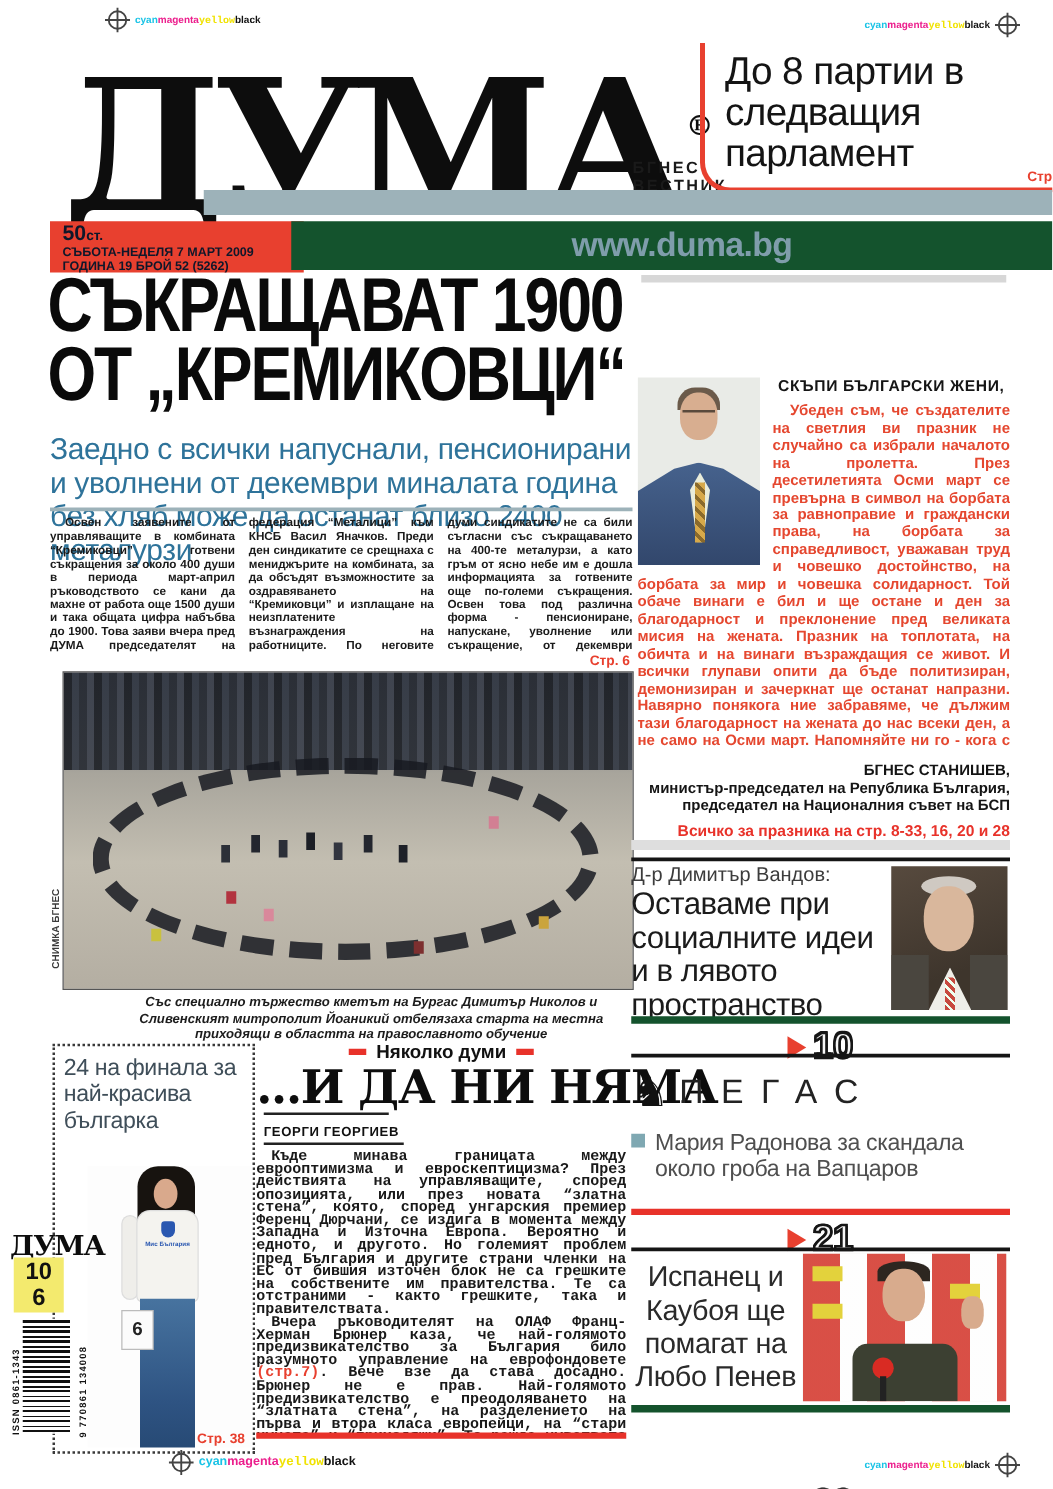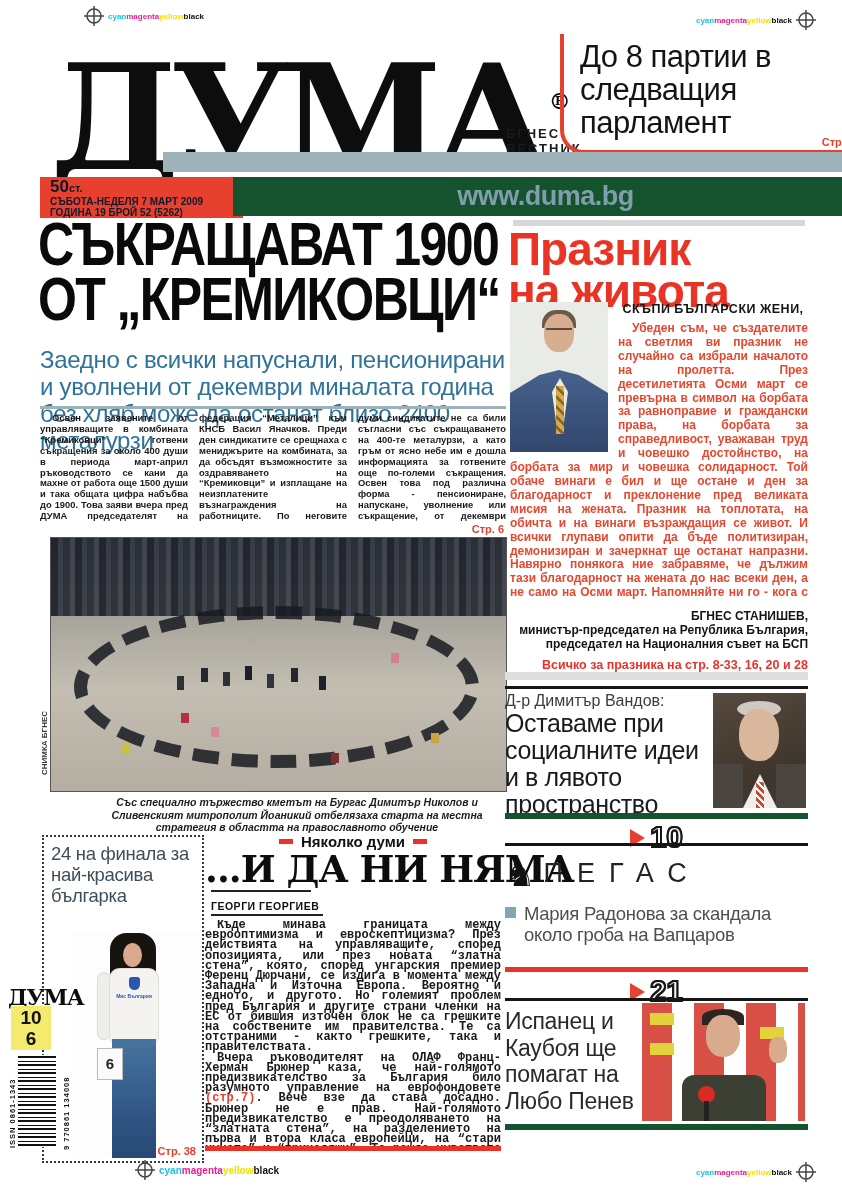--- a/index.html
+++ b/index.html
@@ -2,21 +2,21 @@
 <html><head>
 <meta charset="utf-8">
 <style>
   html,body{margin:0;padding:0;background:#fff;}
   #page{position:relative;width:842px;height:1191px;background:#fff;overflow:hidden;
         font-family:"Liberation Sans",sans-serif;color:#111;}
   .abs{position:absolute;}
 
   
   .regrow{display:flex;align-items:center;gap:4px;font-size:8px;font-weight:bold;}
-  .regword-c{color:#19c3e6;}.regword-m{color:#ec1e8c;}.regword-y{color:#f0e200;}.regword-k{color:#111;}
+  .regword-c{color:#19c3e6;}.regword-m{color:#ec1e8c;}.regword-y{color:#f0e200;font-family:Liberation Mono, monospace;}.regword-k{color:#111;}
   .regmark{width:20px;height:20px;flex:0 0 auto;}
 
   
   .masthead{font-family:"DejaVu Serif",serif;font-weight:bold;font-size:146px;line-height:110px;
             letter-spacing:-9px;color:#0d0d0d;white-space:nowrap;}
   .rsym{font-size:22px;letter-spacing:0;vertical-align:60px;margin-left:6px;}
   .tagline{font-size:13px;font-weight:bold;letter-spacing:2px;line-height:15px;color:#1a1a1a;}
 
   .promo{border-left:4px solid #e8402f;border-bottom:4px solid #e8402f;border-bottom-left-radius:24px;
          padding:6px 0 14px 16px;}
@@ -201,21 +201,21 @@
     <div class="pageref" style="position:absolute;right:2px;bottom:0;">Стр. 6</div>
   </div>
 
   <div class="abs photo-crowd" style="left:51px;top:538px;width:455px;height:253px;">
     <div class="crowd-band"></div>
     <div class="crowd-ring"></div>
     <div class="crowd-figs"></div>
     <div class="crowd-colors"></div>
   </div>
   <div class="abs photo-credit" style="left:40px;top:775px;">СНИМКА БГНЕС</div>
-  <div class="abs caption" style="left:88px;top:796px;width:418px;">Със специално тържество кметът на Бургас Димитър Николов и Сливенският митрополит Йоаникий отбелязаха старта на местна стратегия в областта на православното обучение</div>
+  <div class="abs caption" style="left:88px;top:796px;width:418px;">Със специално тържество кметът на Бургас Димитър Николов и Сливенският митрополит Йоаникий отбелязаха старта на местна приходящи в областта на православното обучение</div>
 
   <div class="abs" style="left:205px;top:833px;width:296px;">
     <div class="kickrow">
       <span class="reddash"></span>
       <span class="kicker-text">Няколко думи</span>
       <span class="reddash"></span>
     </div>
     <div class="edit-title">...И ДА НИ НЯМА</div>
     <div class="title-rule"></div>
     <div class="author">ГЕОРГИ ГЕОРГИЕВ</div>
@@ -246,24 +246,20 @@
   <div class="abs tempbox" style="left:11px;top:1006px;">
     <div>10</div>
     <div>6</div>
   </div>
   <div class="abs issn" style="left:8px;top:1148px;">ISSN 0861-1343</div>
   <div class="abs barcode" style="left:18px;top:1056px;"></div>
   <div class="abs issn" style="left:62px;top:1150px;">9 770861 134008</div>
 
   <div class="abs graybar" style="left:513px;top:220px;width:292px;height:6px;"></div>
 
-  <div class="abs hol-head" style="left:508px;top:228px;">
-    <div>Празник</div>
-    <div>на живота</div>
-  </div>
 
   <div class="abs hol-body-wrap" style="left:510px;top:300px;width:298px;">
     <div class="hol-flow">
       <div class="photo-st">
         <div class="st-hair"></div>
         <div class="st-head"></div>
         <div class="st-glasses"></div>
         <div class="st-suit"></div>
         <div class="st-shirt"></div>
         <div class="st-tie"></div>
@@ -314,21 +310,21 @@
       <span class="pegas-text">Мария Радонова за скандала около гроба на Вапцаров</span>
     </div>
   </div>
   <div class="abs redbar" style="left:505px;top:967px;width:303px;"></div>
   <div class="abs pgnum" style="left:505px;top:975px;width:303px;">
     <span class="tri"></span>
     <span class="outnum">21</span>
   </div>
   <div class="abs blackrule" style="left:505px;top:998px;width:303px;"></div>
 
-  <div class="abs pen-head" style="left:505px;top:1008px;width:135px;">Испанец и Каубоя ще помагат на Любо Пенев</div>
+  <div class="abs pen-head" style="left:505px;top:1008px;width:135px;text-align:center;">Испанец и Каубоя ще помагат на Любо Пенев</div>
   <div class="abs photo-pen" style="left:642px;top:1003px;width:163px;height:118px;">
     <div class="p-yellow"></div>
     <div class="p-hair"></div>
     <div class="p-head"></div>
     <div class="p-hand"></div>
     <div class="p-body"></div>
     <div class="p-mic"></div>
     <div class="p-stand"></div>
   </div>
   <div class="abs pinkbar" style="left:505px;top:1124px;width:303px;"></div>

